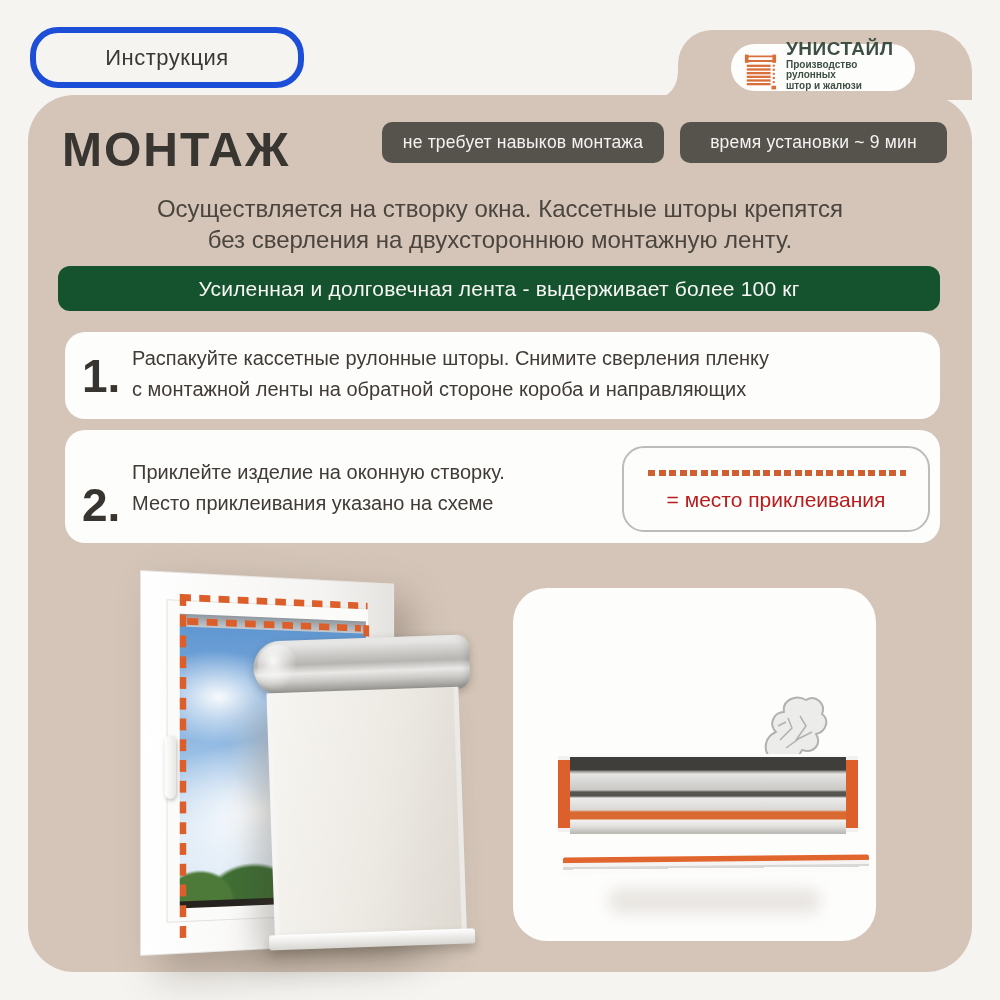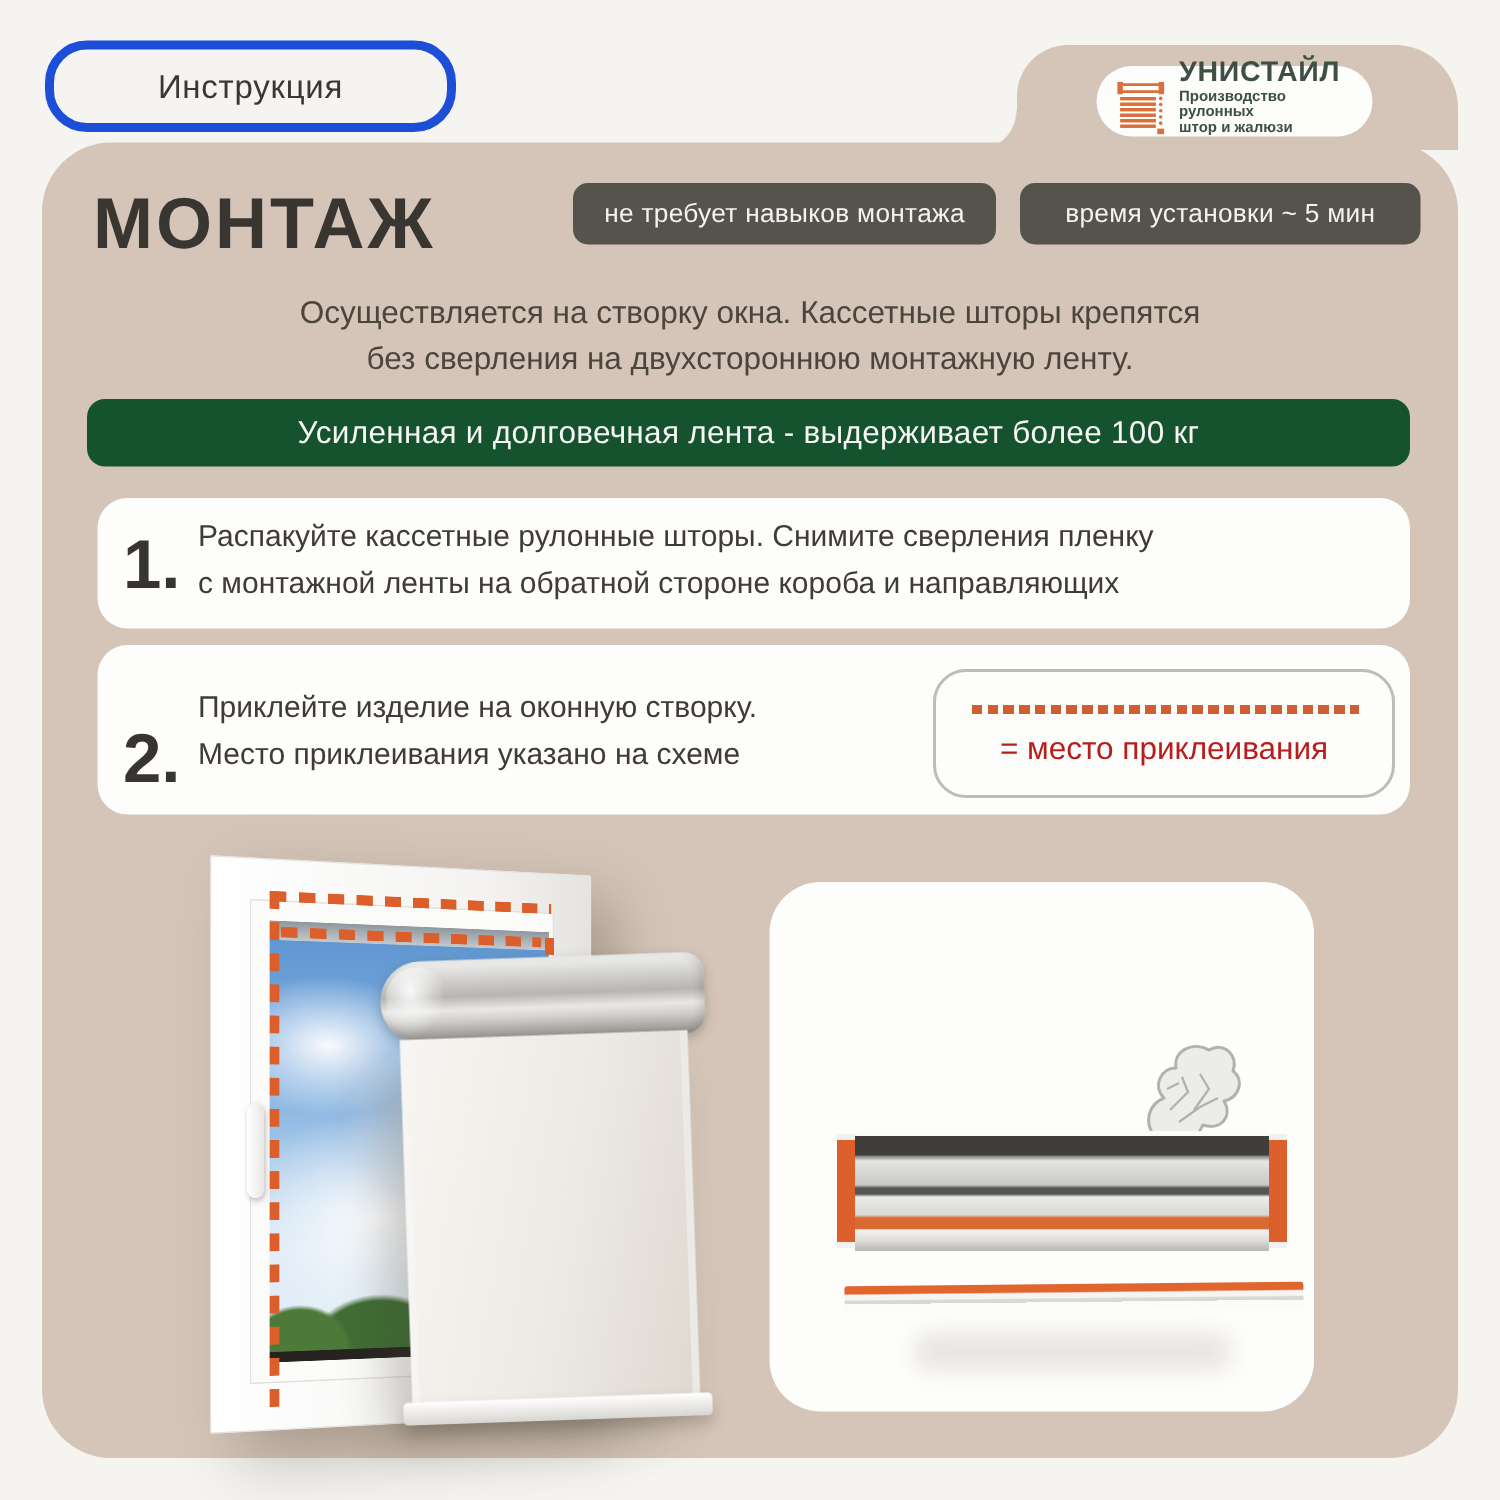--- a/index.html
+++ b/index.html
@@ -49,21 +49,21 @@
   .badge{
     top:122px;height:41px;background:#56534d;border-radius:10px;
     color:#f4f3f1;font-size:17.5px;
     display:flex;align-items:center;justify-content:center;letter-spacing:.2px;
   }
   .badge-1{left:382px;width:282px;}
   .badge-2{left:680px;width:267px;}
 
   .intro{
     left:0;top:193px;width:1000px;text-align:center;
-    font-size:21px;line-height:31px;color:#4b453e;
+    font-size:24px;line-height:31px;color:#4b453e;
   }
 
   .banner{
     left:58px;top:266px;width:882px;height:45px;
     background:#14532d;border-radius:12px;
     color:#f7f6f4;font-size:21px;letter-spacing:.2px;
     display:flex;align-items:center;justify-content:center;
   }
 
   
@@ -237,21 +237,21 @@
         </div>
       </span>
     </div>
   </div>
 
   <div class="abs page-title">МОНТАЖ</div>
   <div class="abs badge badge-1">
     <span>не требует навыков монтажа</span>
   </div>
   <div class="abs badge badge-2">
-    <span>время установки ~ 5 мин</span>
+    <span>время установки ~ 9 мин</span>
   </div>
 
   <div class="abs intro">
     <div>Осуществляется на створку окна. Кассетные шторы крепятся</div>
     <div>без сверления на двухстороннюю монтажную ленту.</div>
   </div>
 
   <div class="abs banner">
     <span>Усиленная и долговечная лента - выдерживает более 100 кг</span>
   </div>

